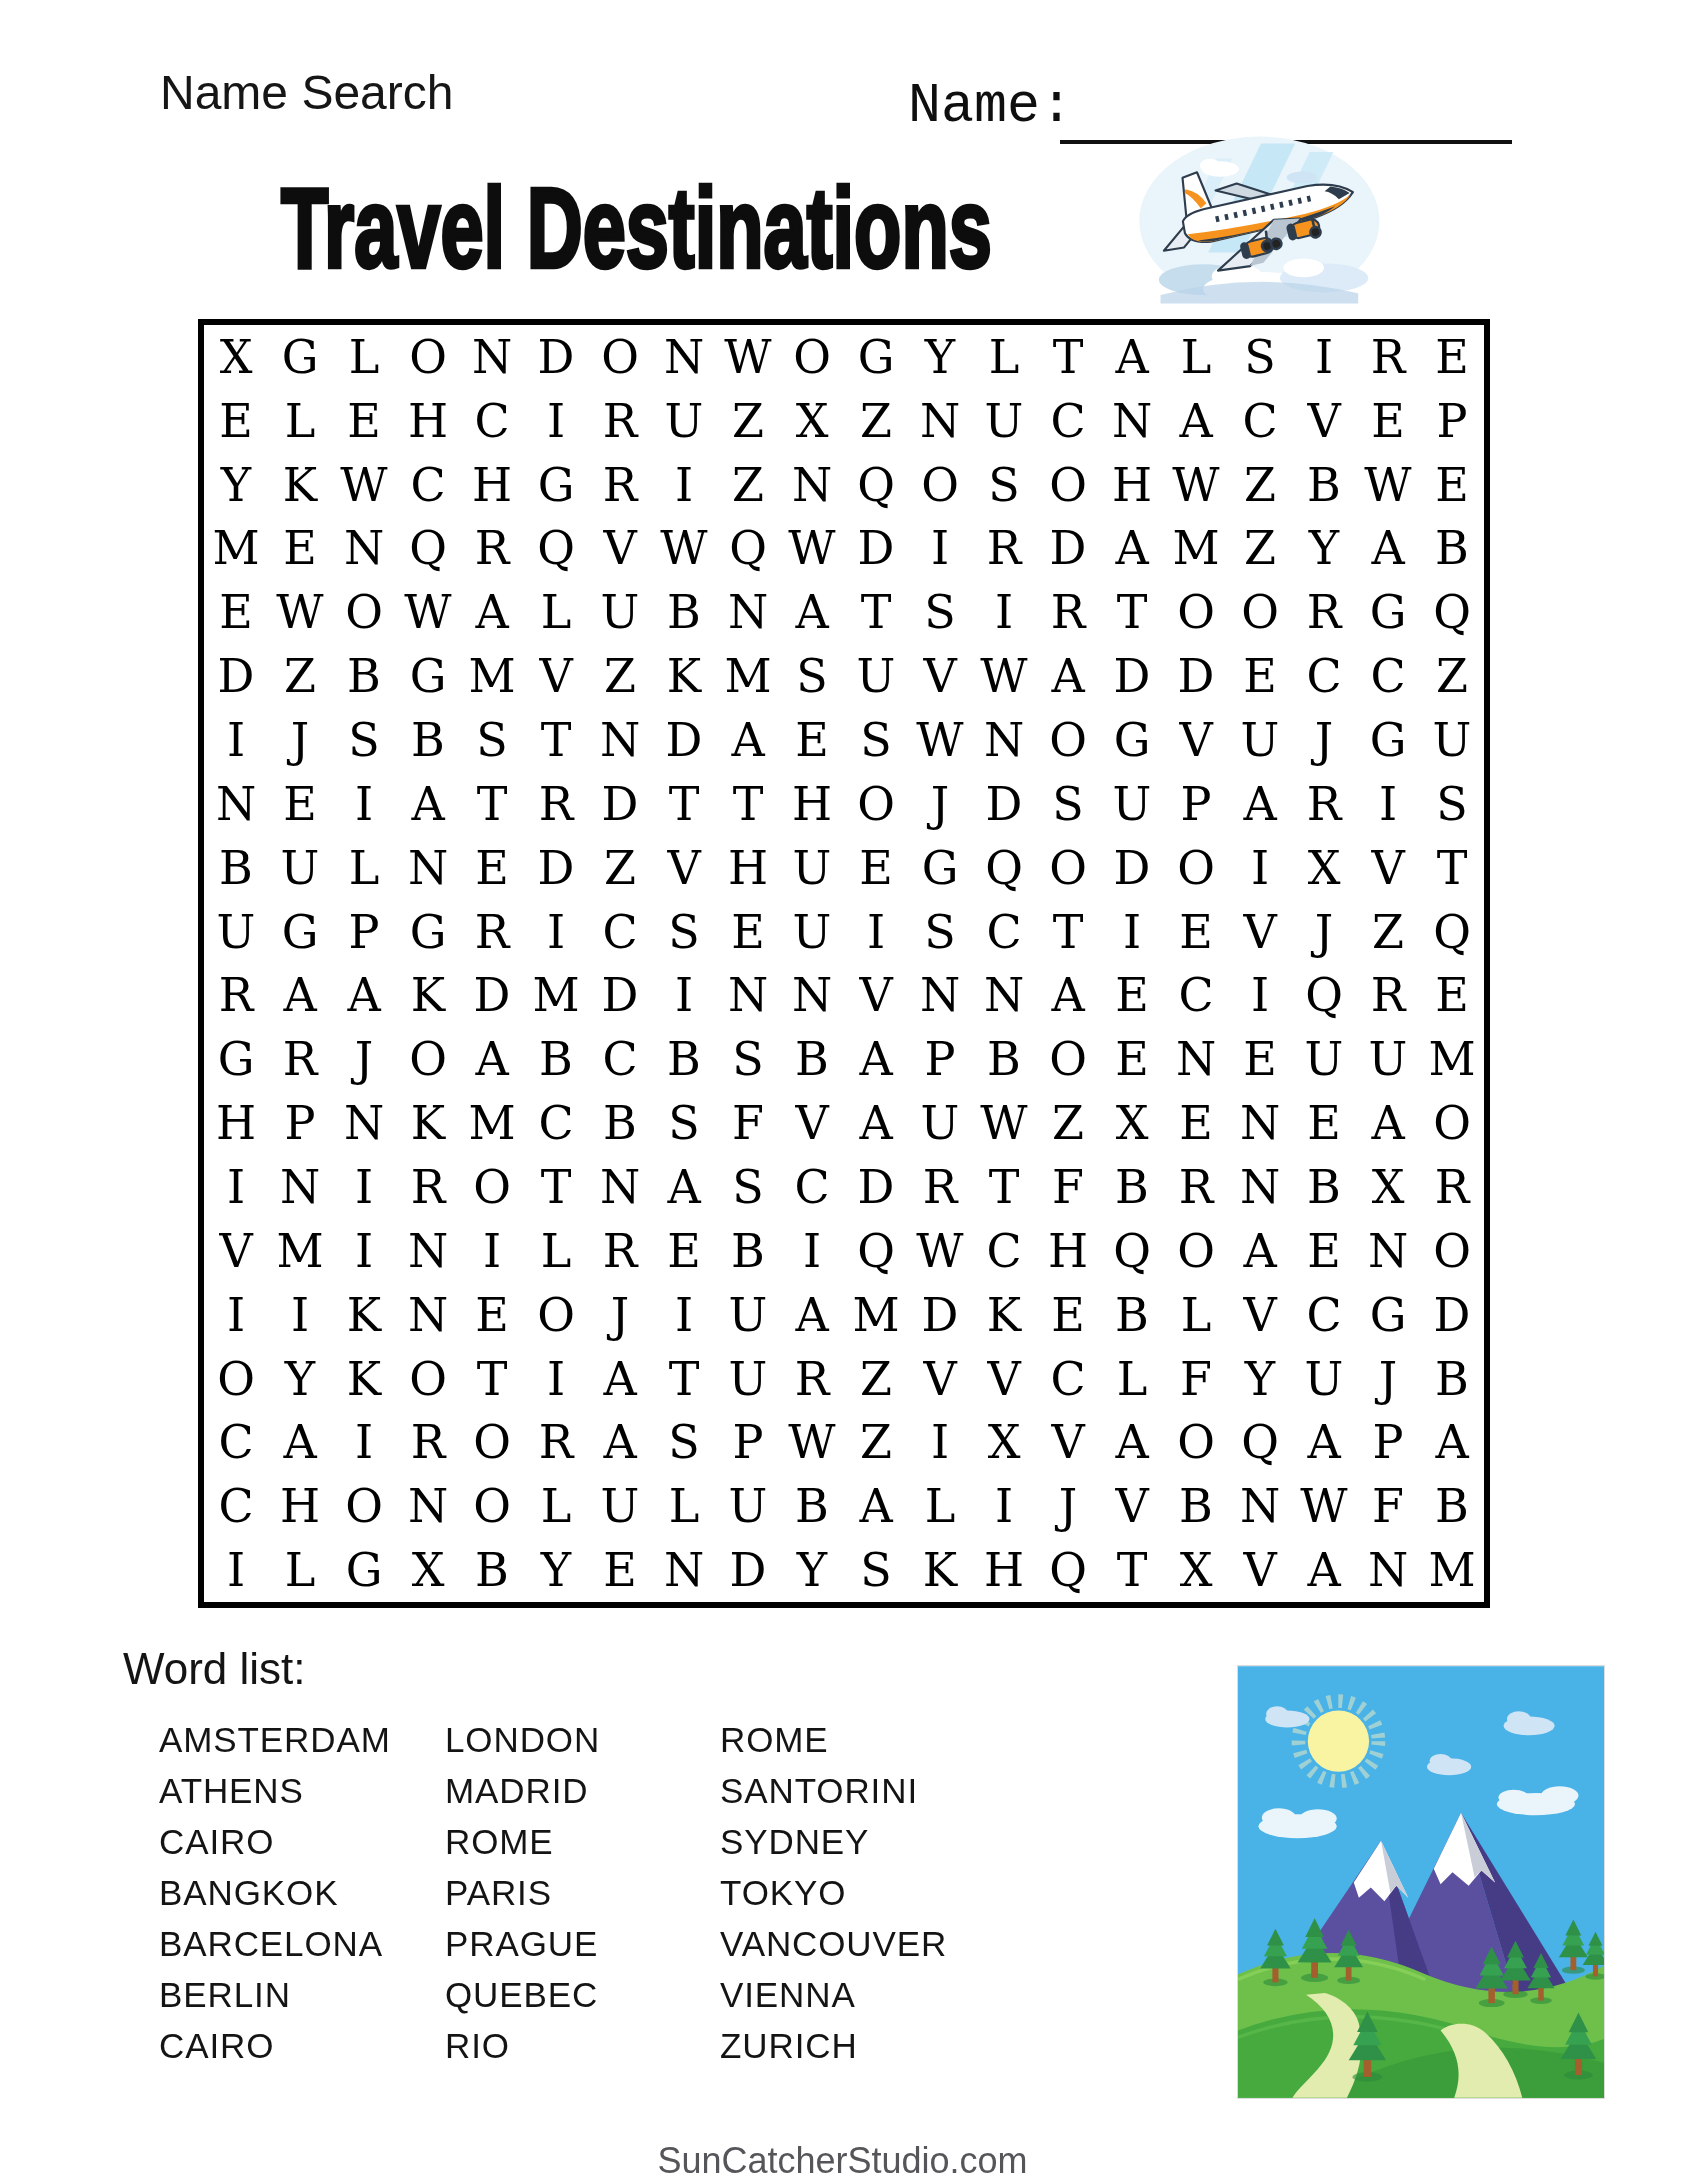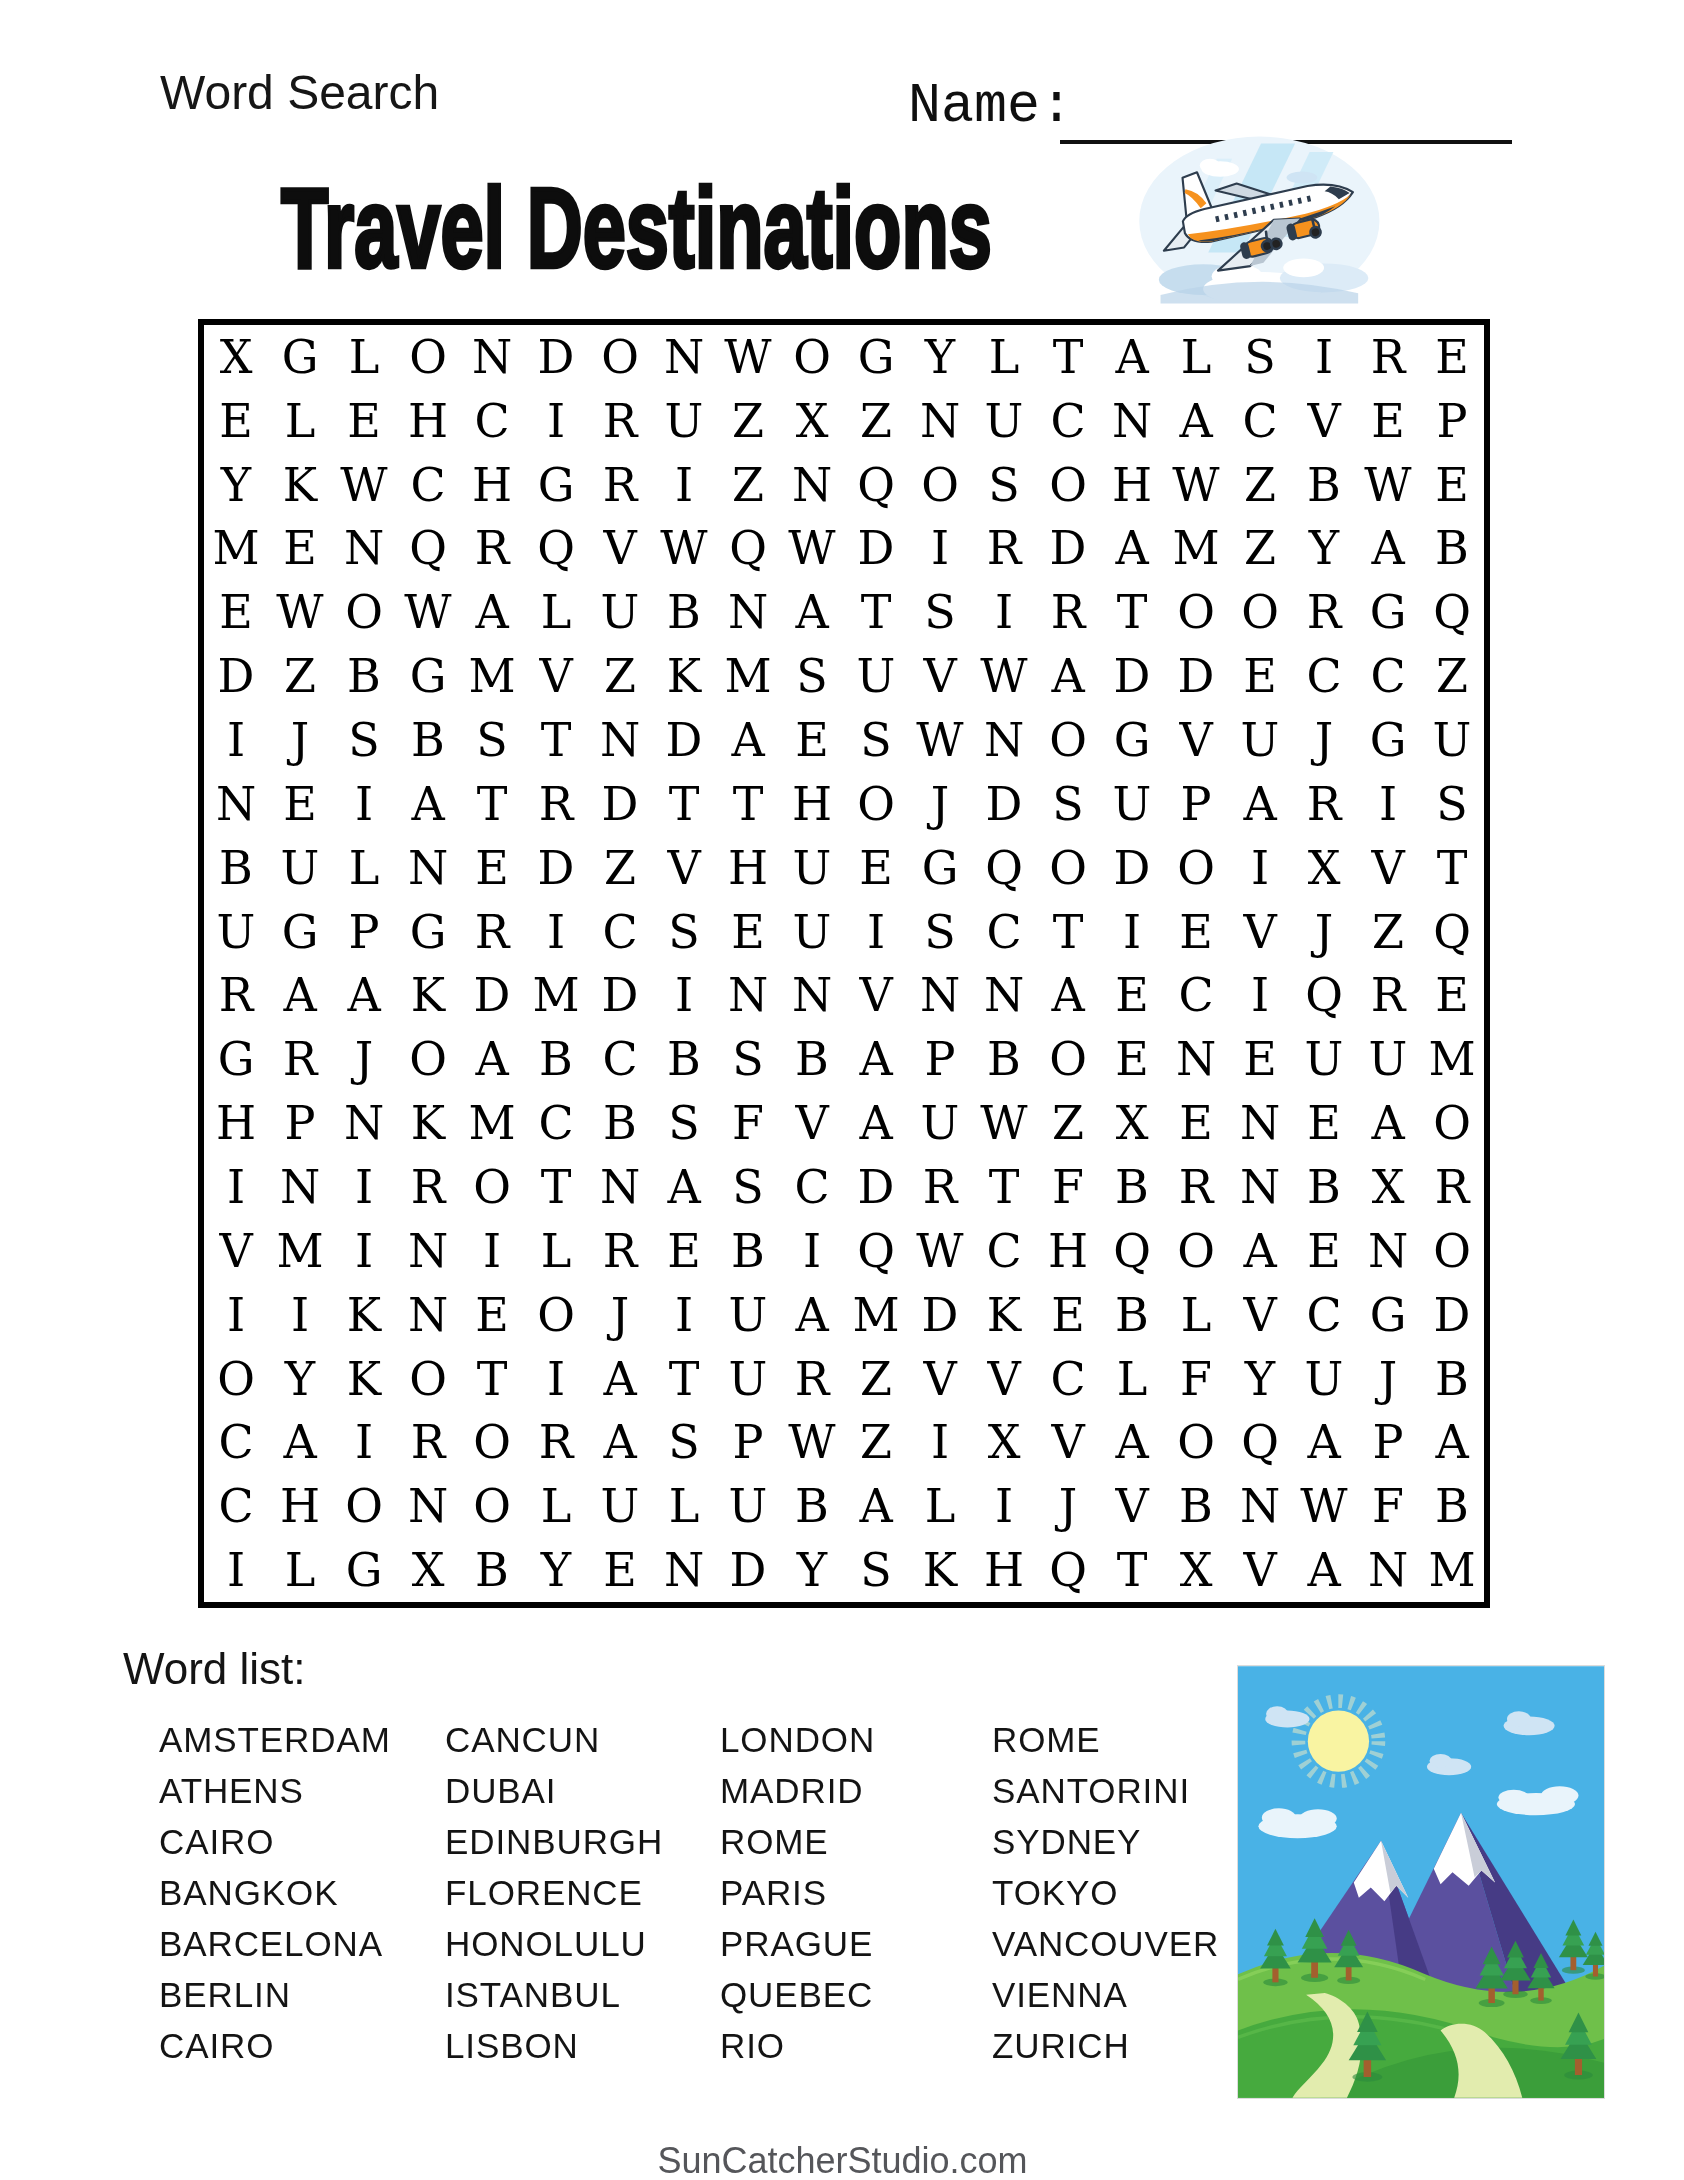--- a/index.html
+++ b/index.html
@@ -36,21 +36,21 @@
   .landscape-art{position:absolute;left:1237px;top:1665px;width:366px;height:432px;border:0.9px solid #dcdcdc;}
 
   
   .footer{position:absolute;left:0;top:2128px;width:100%;text-align:center;font-size:36px;color:#55565a;margin-top:12px;}
 </style>
 </head>
 <body>
 
 <div class="page">
 
-  <div class="header-label">Word Search</div>
+  <div class="header-label">Name Search</div>
   <div class="name-label">Name:</div>
   <div class="name-line"></div>
 
   <div class="title">Travel Destinations</div>
 
   <svg class="plane-art" viewBox="0 0 290 205" aria-hidden="true">
     <ellipse cx="146" cy="103" rx="141" ry="99" fill="#eaf4fb"></ellipse>
     <path d="M148 12 h40 l-62 128 h-40 Z" fill="#bfe4f5" opacity=".85"></path>
     <path d="M205 22 h28 l-48 100 h-28 Z" fill="#cdeaf7" opacity=".9"></path>
     <path d="M96 30 h18 l-34 72 h-18 Z" fill="#d9eef9" opacity=".9"></path>
@@ -517,29 +517,20 @@
   <div class="word-list-label">Word list:</div>
   <div class="word-columns">
       <div class="word-col">
         <div class="word">AMSTERDAM</div>
         <div class="word">ATHENS</div>
         <div class="word">CAIRO</div>
         <div class="word">BANGKOK</div>
         <div class="word">BARCELONA</div>
         <div class="word">BERLIN</div>
         <div class="word">CAIRO</div>
-      </div>
-      <div class="word-col">
-        <div class="word">CANCUN</div>
-        <div class="word">DUBAI</div>
-        <div class="word">EDINBURGH</div>
-        <div class="word">FLORENCE</div>
-        <div class="word">HONOLULU</div>
-        <div class="word">ISTANBUL</div>
-        <div class="word">LISBON</div>
       </div>
       <div class="word-col">
         <div class="word">LONDON</div>
         <div class="word">MADRID</div>
         <div class="word">ROME</div>
         <div class="word">PARIS</div>
         <div class="word">PRAGUE</div>
         <div class="word">QUEBEC</div>
         <div class="word">RIO</div>
       </div>

